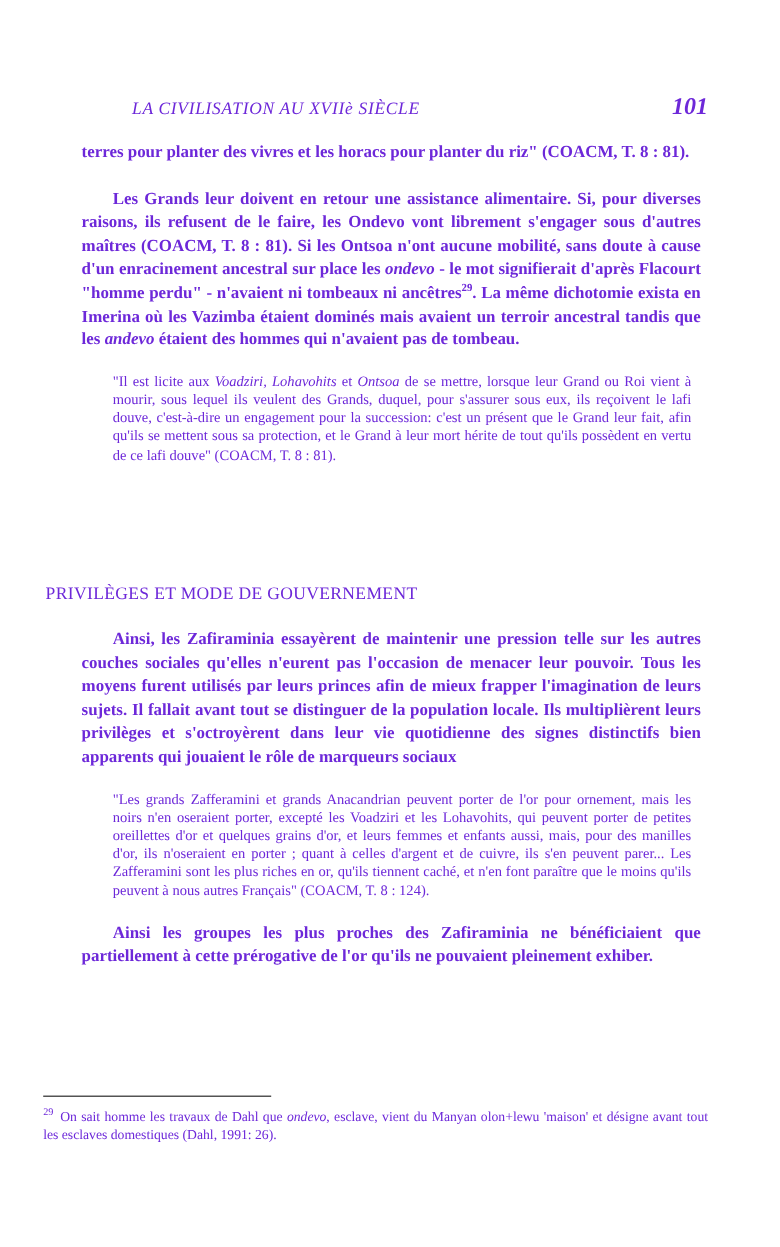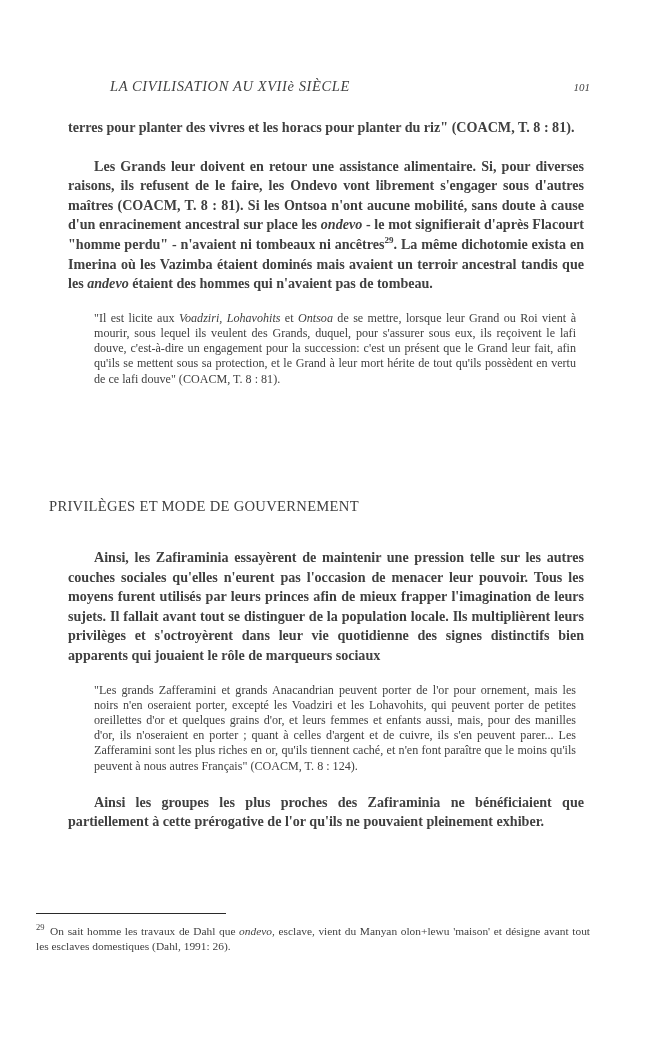--- a/index.html
+++ b/index.html
@@ -8,21 +8,21 @@
     padding: 0;
     background: #ffffff;
   }
   .page {
     position: relative;
     width: 650px;
     height: 1039px;
     background: #ffffff;
     overflow: hidden;
     font-family: "Liberation Serif", "DejaVu Serif", serif;
-    color: #404040;
+    color: #6d28d9;
     -webkit-font-smoothing: antialiased;
   }
 
   
   .running-head {
     position: absolute;
     left: 68px;
     right: 60px;
     top: 78px;
     height: 22px;
@@ -32,22 +32,22 @@
   }
   .running-head .title {
     font-style: italic;
     font-size: 14.5px;
     letter-spacing: 0.6px;
     white-space: nowrap;
     margin-left: 42px;
   }
   .running-head .folio {
     font-style: italic;
-    font-size: 11px;
-    font-weight: 400;
+    font-size: 20px;
+    font-weight: 700;
   }
 
   
   .body-col {
     position: absolute;
     left: 68px;
     top: 118px;
     width: 516px;
   }
 
@@ -77,21 +77,21 @@
     padding-left: 26px;
     padding-right: 8px;
   }
 
   .blockquote-wrap { margin-top: 17px; }
 
   
   .section-head {
     font-size: 14.6px;
     letter-spacing: 0.3px;
-    margin: 11px;
+    margin: 0;
     font-weight: 400;
     white-space: nowrap;
   }
   .head-wrap {
     position: absolute;
     left: 38px;
     top: 487px;
     width: 540px;
   }
 
@@ -149,21 +149,21 @@
     <div class="blockquote-wrap">
       <p class="quote q-first"><span>"Il est licite aux </span><i>Voadziri, Lohavohits</i><span> et </span><i>Ontsoa</i><span> de se mettre, lorsque leur Grand ou Roi vient à mourir, sous lequel ils veulent des Grands, duquel, pour s'assurer sous eux, ils reçoivent le lafi douve, c'est-à-dire un engagement pour la succession: c'est un présent que le Grand leur fait, afin qu'ils se mettent sous sa protection, et le Grand à leur mort hérite de tout qu'ils possèdent en vertu de ce lafi douve" (COACM, T. 8 : 81).</span></p>
     </div>
 
   </div>
 
   <div class="head-wrap">
     <h2 class="section-head">PRIVILÈGES ET MODE DE GOUVERNEMENT</h2>
   </div>
 
-  <div class="body-col" style="top: 524px; margin-top: 24px;">
+  <div class="body-col" style="top: 524px;">
 
     <p class="para indent"><span>Ainsi, les Zafiraminia essayèrent de maintenir une pression telle sur les autres couches sociales qu'elles n'eurent pas l'occasion de menacer leur pouvoir. Tous les moyens furent utilisés par leurs princes afin de mieux frapper l'imagination de leurs sujets. Il fallait avant tout se distinguer de la population locale. Ils multiplièrent leurs privilèges et s'octroyèrent dans leur vie quotidienne des signes distinctifs bien apparents qui jouaient le rôle de marqueurs sociaux</span></p>
 
 
     <div class="blockquote-wrap">
       <p class="quote q-first">"Les grands Zafferamini et grands Anacandrian peuvent porter de l'or pour ornement, mais les noirs n'en oseraient porter, excepté les Voadziri et les Lohavohits, qui peuvent porter de petites oreillettes d'or et quelques grains d'or, et leurs femmes et enfants aussi, mais, pour des manilles d'or, ils n'oseraient en porter ; quant à celles d'argent et de cuivre, ils s'en peuvent parer... Les Zafferamini sont les plus riches en or, qu'ils tiennent caché, et n'en font paraître que le moins qu'ils peuvent à nous autres Français" (COACM, T. 8 : 124).</p>
     </div>
 
     <div class="gap-lg"></div>
 

